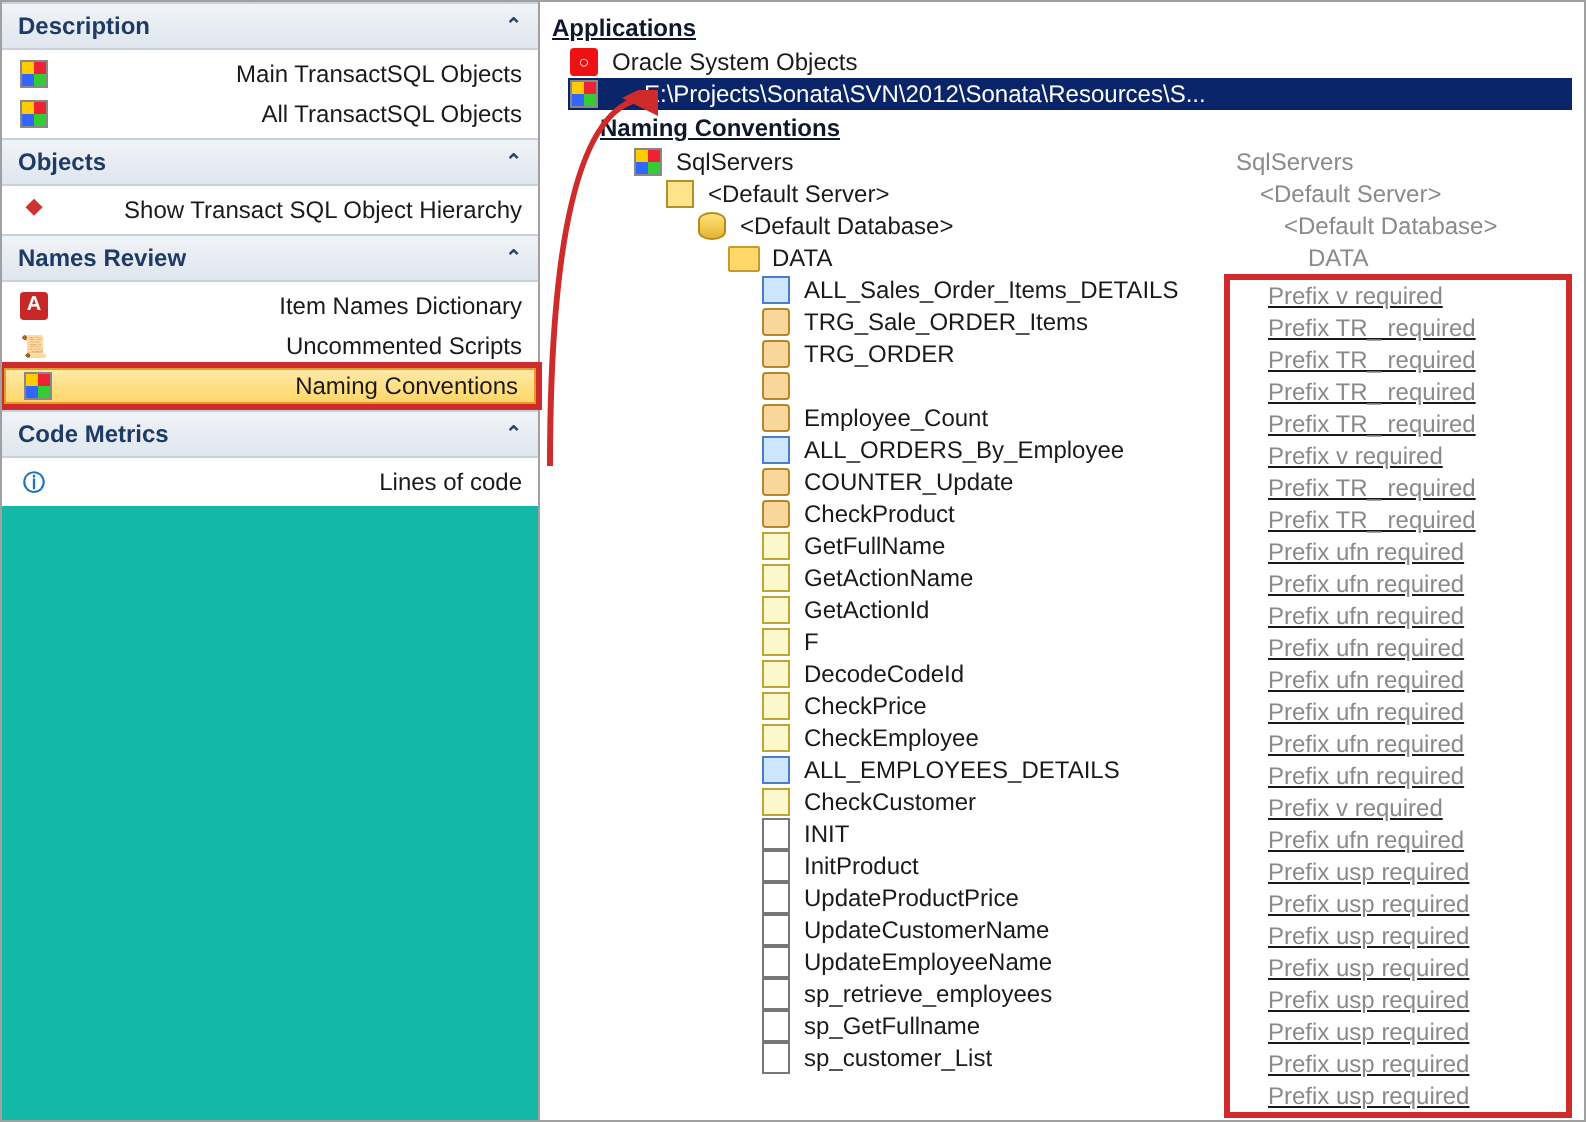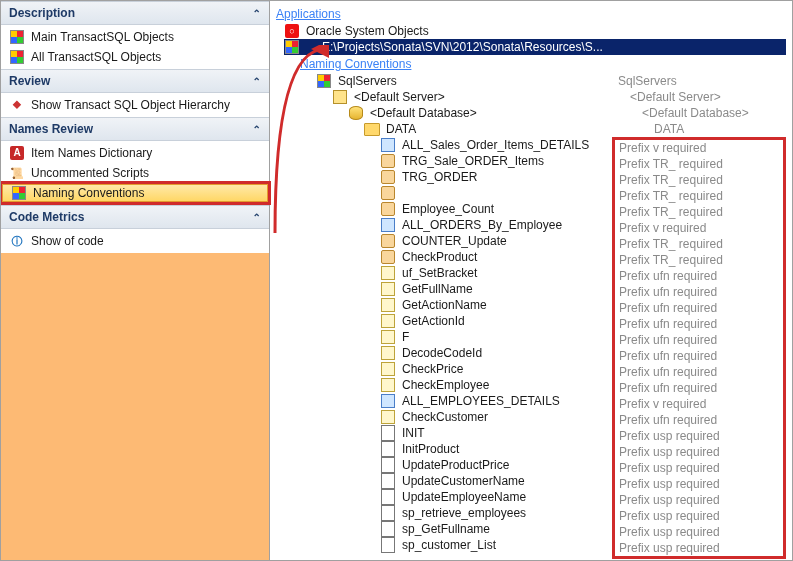--- a/index.html
+++ b/index.html
@@ -1,45 +1,45 @@
 <!DOCTYPE html>
 <html><head>
 <meta charset="utf-8">
 <style>
   html,body{margin:0;padding:0;font-family:"Segoe UI",Tahoma,Arial,sans-serif;font-size:12px;color:#1a1a1a;background:#fff;}
   .app{display:flex;width:793px;height:561px;border:1px solid #a0a0a0;box-sizing:border-box;overflow:hidden;position:relative;}
   
-  .left-panel{width:268px;border-right:1px solid #a0a0a0;background:#fdba74;display:flex;flex-direction:column;}
+  .left-panel{width:268px;border-right:1px solid #a0a0a0;background:#14b8a6;display:flex;flex-direction:column;}
   .group-header{
     display:flex;align-items:center;justify-content:space-between;
     height:22px;padding:0 8px;
     background:linear-gradient(#f0f3f7,#dfe6ee);
     border-top:1px solid #c8d0da;border-bottom:1px solid #c8d0da;
     font-weight:bold;color:#1e3a66;cursor:pointer;
   }
   .group-header .chev{font-size:10px;color:#27456f;}
   .group-items{background:#fff;padding:2px 0;}
-  .g-item{display:flex;align-items:center;gap:6px;height:20px;padding:0 8px;cursor:pointer;}
+  .g-item{display:flex;align-items:center;gap:6px;height:20px;padding:0 8px;cursor:pointer;justify-content:space-between;}
   .g-item.selected{
     background:linear-gradient(#ffe9a8,#ffd766);
     border:2px solid #e39b2e;height:20px;box-sizing:border-box;
     outline:3px solid #d02b2b;outline-offset:-1px;
   }
   .ico{width:16px;height:16px;display:inline-flex;align-items:center;justify-content:center;font-size:11px;}
   .ico-msgrid{background:conic-gradient(#e23 0 25%,#3c3 0 50%,#36f 0 75%,#fc0 0);border:1px solid #888;width:12px;height:12px;}
   .ico-file{width:12px;height:14px;background:#fff;border:1px solid #777;border-top-right-radius:3px;}
   .ico-tree{color:#c33;font-weight:bold;}
   .ico-A{background:#c62828;color:#fff;font-weight:bold;border-radius:2px;width:14px;height:14px;line-height:14px;text-align:center;font-size:10px;}
   .ico-scroll{color:#caa04a;}
   .ico-info{color:#1e73be;font-weight:bold;}
   
   .annot-arrow{position:absolute;left:268px;top:44px;width:60px;height:200px;pointer-events:none;}
   
   .right-panel{flex:1;overflow:auto;padding:4px 6px;}
-  .sec-h{color:#3b82f6;font-weight:normal;margin:2px 0 2px 0;}
+  .sec-h{color:#0f172a;font-weight:bold;margin:2px 0 2px 0;}
   .sec-h.u{text-decoration:underline;}
   .row{display:flex;align-items:center;gap:4px;height:16px;line-height:16px;white-space:nowrap;}
   .row .lbl{padding-left:2px;}
   .row.sel{background:#0a246a;color:#fff;}
   .row.sel .lbl{color:#fff;margin-left:16px;}
   .ico-oracle{background:#e11;color:#fff;width:14px;height:14px;border-radius:2px;text-align:center;font-size:9px;line-height:14px;}
   .ico-box{background:#ffe38a;border:1px solid #b5902a;width:12px;height:12px;}
   .ico-db{
     width:12px;height:12px;border-radius:50% / 30%;
     background:linear-gradient(#ffe27a,#e6b531);border:1px solid #b78a1a;
@@ -48,21 +48,21 @@
   .ico-sql{width:12px;height:12px;background:#cfe6ff;border:1px solid #4a7ec8;}
   .ico-fn{width:12px;height:12px;background:#fff7cc;border:1px solid #bda33a;}
   .ico-proc{width:12px;height:14px;background:#fff;border:1px solid #777;}
   .ico-trg{width:12px;height:12px;background:#f9d69c;border:1px solid #b9862d;border-radius:2px;}
   
   .cols{display:flex;gap:0;margin-top:2px;}
   .col-l{flex:1;}
   .col-r{width:170px;}
   .grey{color:#8a8a8a;}
   .ind-1{padding-left:16px}.ind-2{padding-left:32px}.ind-3{padding-left:48px}.ind-4{padding-left:64px}.ind-5{padding-left:80px}
-  .msg-box{border:3px solid #d02b2b;padding:0 4px 0 4px;margin-left:-4px;}
+  .msg-box{border:3px solid #d02b2b;padding:0 4px 0 19px;margin-left:-4px;text-decoration:underline;}
   .msg-line{height:16px;line-height:16px;color:#8a8a8a;}
   
   .right-panel::-webkit-scrollbar{width:16px}
   .right-panel::-webkit-scrollbar-track{background:#eee;border-left:1px solid #ccc}
   .right-panel::-webkit-scrollbar-thumb{background:#cfd8e3;border:1px solid #9cb0c8}
 </style>
 </head>
 <body>
 
 <div class="app">
@@ -80,21 +80,21 @@
           <span>Main TransactSQL Objects</span>
         </div>
         <div class="g-item">
           <span class="ico">
             <span class="ico-msgrid"></span>
           </span>
           <span>All TransactSQL Objects</span>
         </div>
       </div>
       <div class="group-header">
-        <span>Review</span>
+        <span>Objects</span>
         <span class="chev">⌃</span>
       </div>
       <div class="group-items">
         <div class="g-item">
           <span class="ico ico-tree">⯁</span>
           <span>Show Transact SQL Object Hierarchy</span>
         </div>
       </div>
       <div class="group-header">
         <span>Names Review</span>
@@ -118,21 +118,21 @@
           <span>Naming Conventions</span>
         </div>
       </div>
       <div class="group-header">
         <span>Code Metrics</span>
         <span class="chev">⌃</span>
       </div>
       <div class="group-items">
         <div class="g-item">
           <span class="ico ico-info">ⓘ</span>
-          <span>Show of code</span>
+          <span>Lines of code</span>
         </div>
       </div>
     </div>
 
   <svg class="annot-arrow" viewBox="0 0 60 200">
     <defs>
         <marker id="ah" markerWidth="8" markerHeight="8" refX="6" refY="4" orient="auto">
       <path d="M0,0 L8,4 L0,8 Z" fill="#d02b2b"></path>
         </marker>
       </defs>
@@ -231,26 +231,20 @@
             <div class="row ind-5">
               <span class="ico">
                 <span class="ico-trg"></span>
               </span>
               <span class="lbl">CheckProduct</span>
             </div>
             <div class="row ind-5">
               <span class="ico">
                 <span class="ico-fn"></span>
               </span>
-              <span class="lbl">uf_SetBracket</span>
-            </div>
-            <div class="row ind-5">
-              <span class="ico">
-                <span class="ico-fn"></span>
-              </span>
               <span class="lbl">GetFullName</span>
             </div>
             <div class="row ind-5">
               <span class="ico">
                 <span class="ico-fn"></span>
               </span>
               <span class="lbl">GetActionName</span>
             </div>
             <div class="row ind-5">
               <span class="ico">

